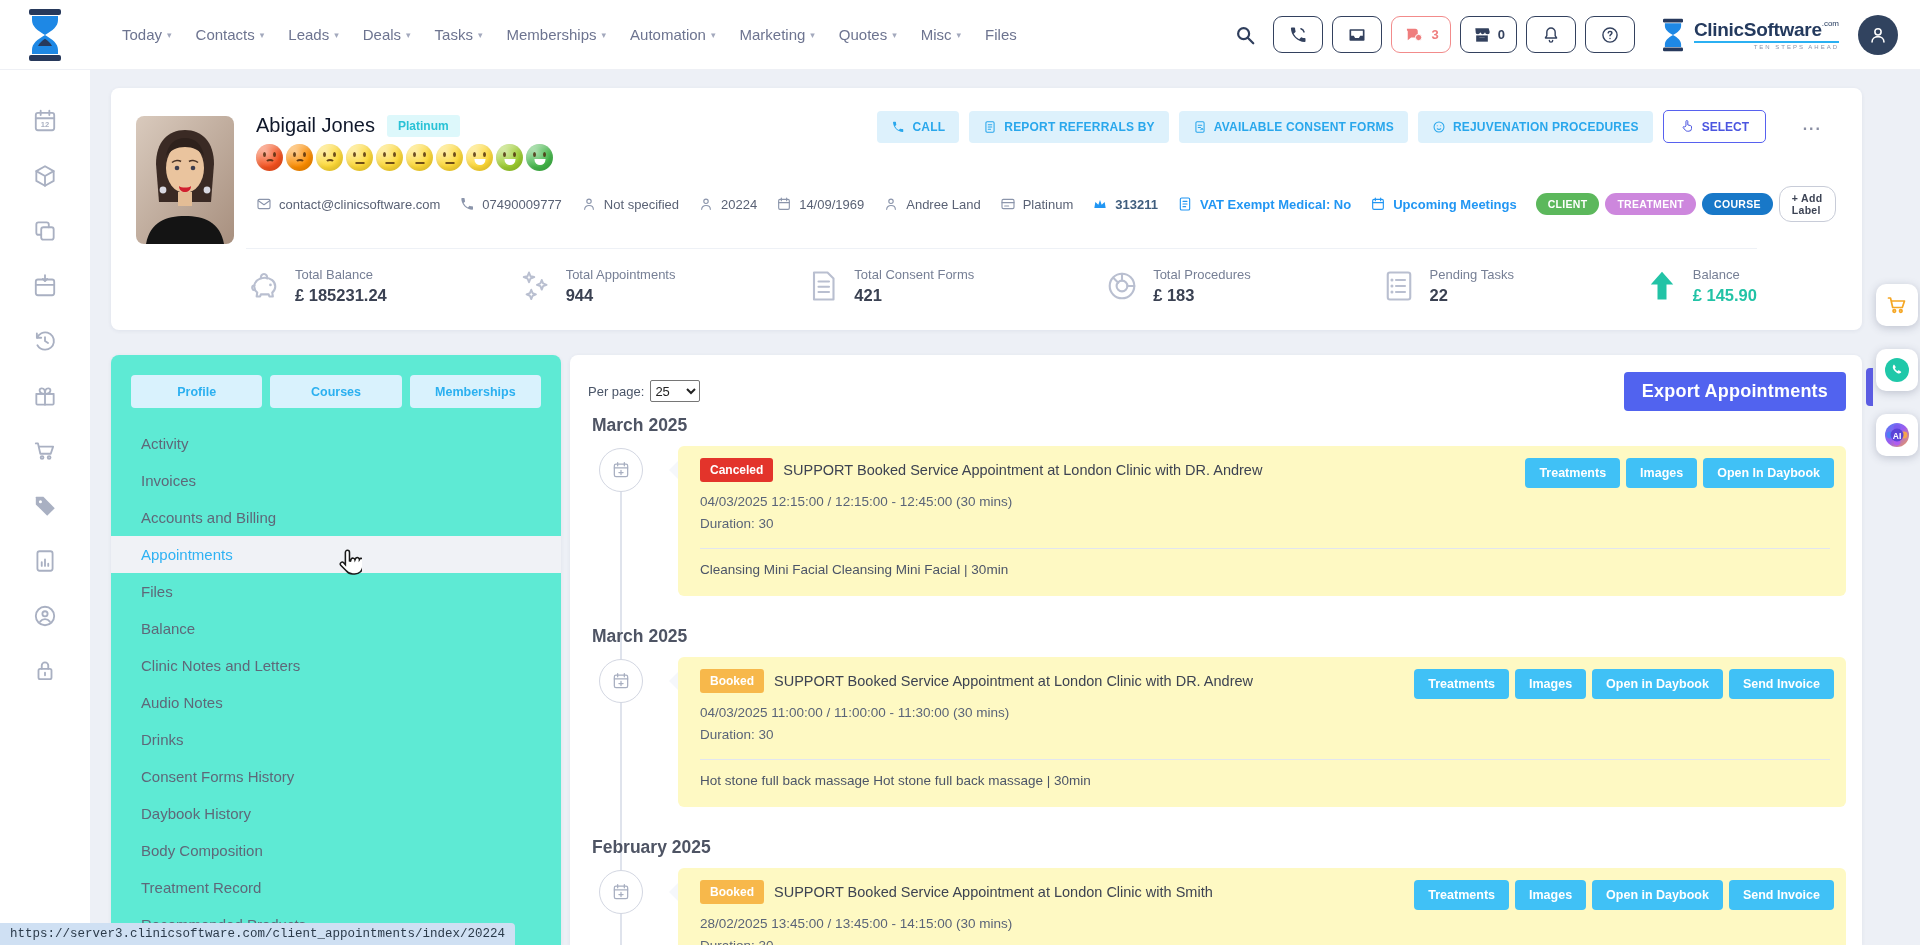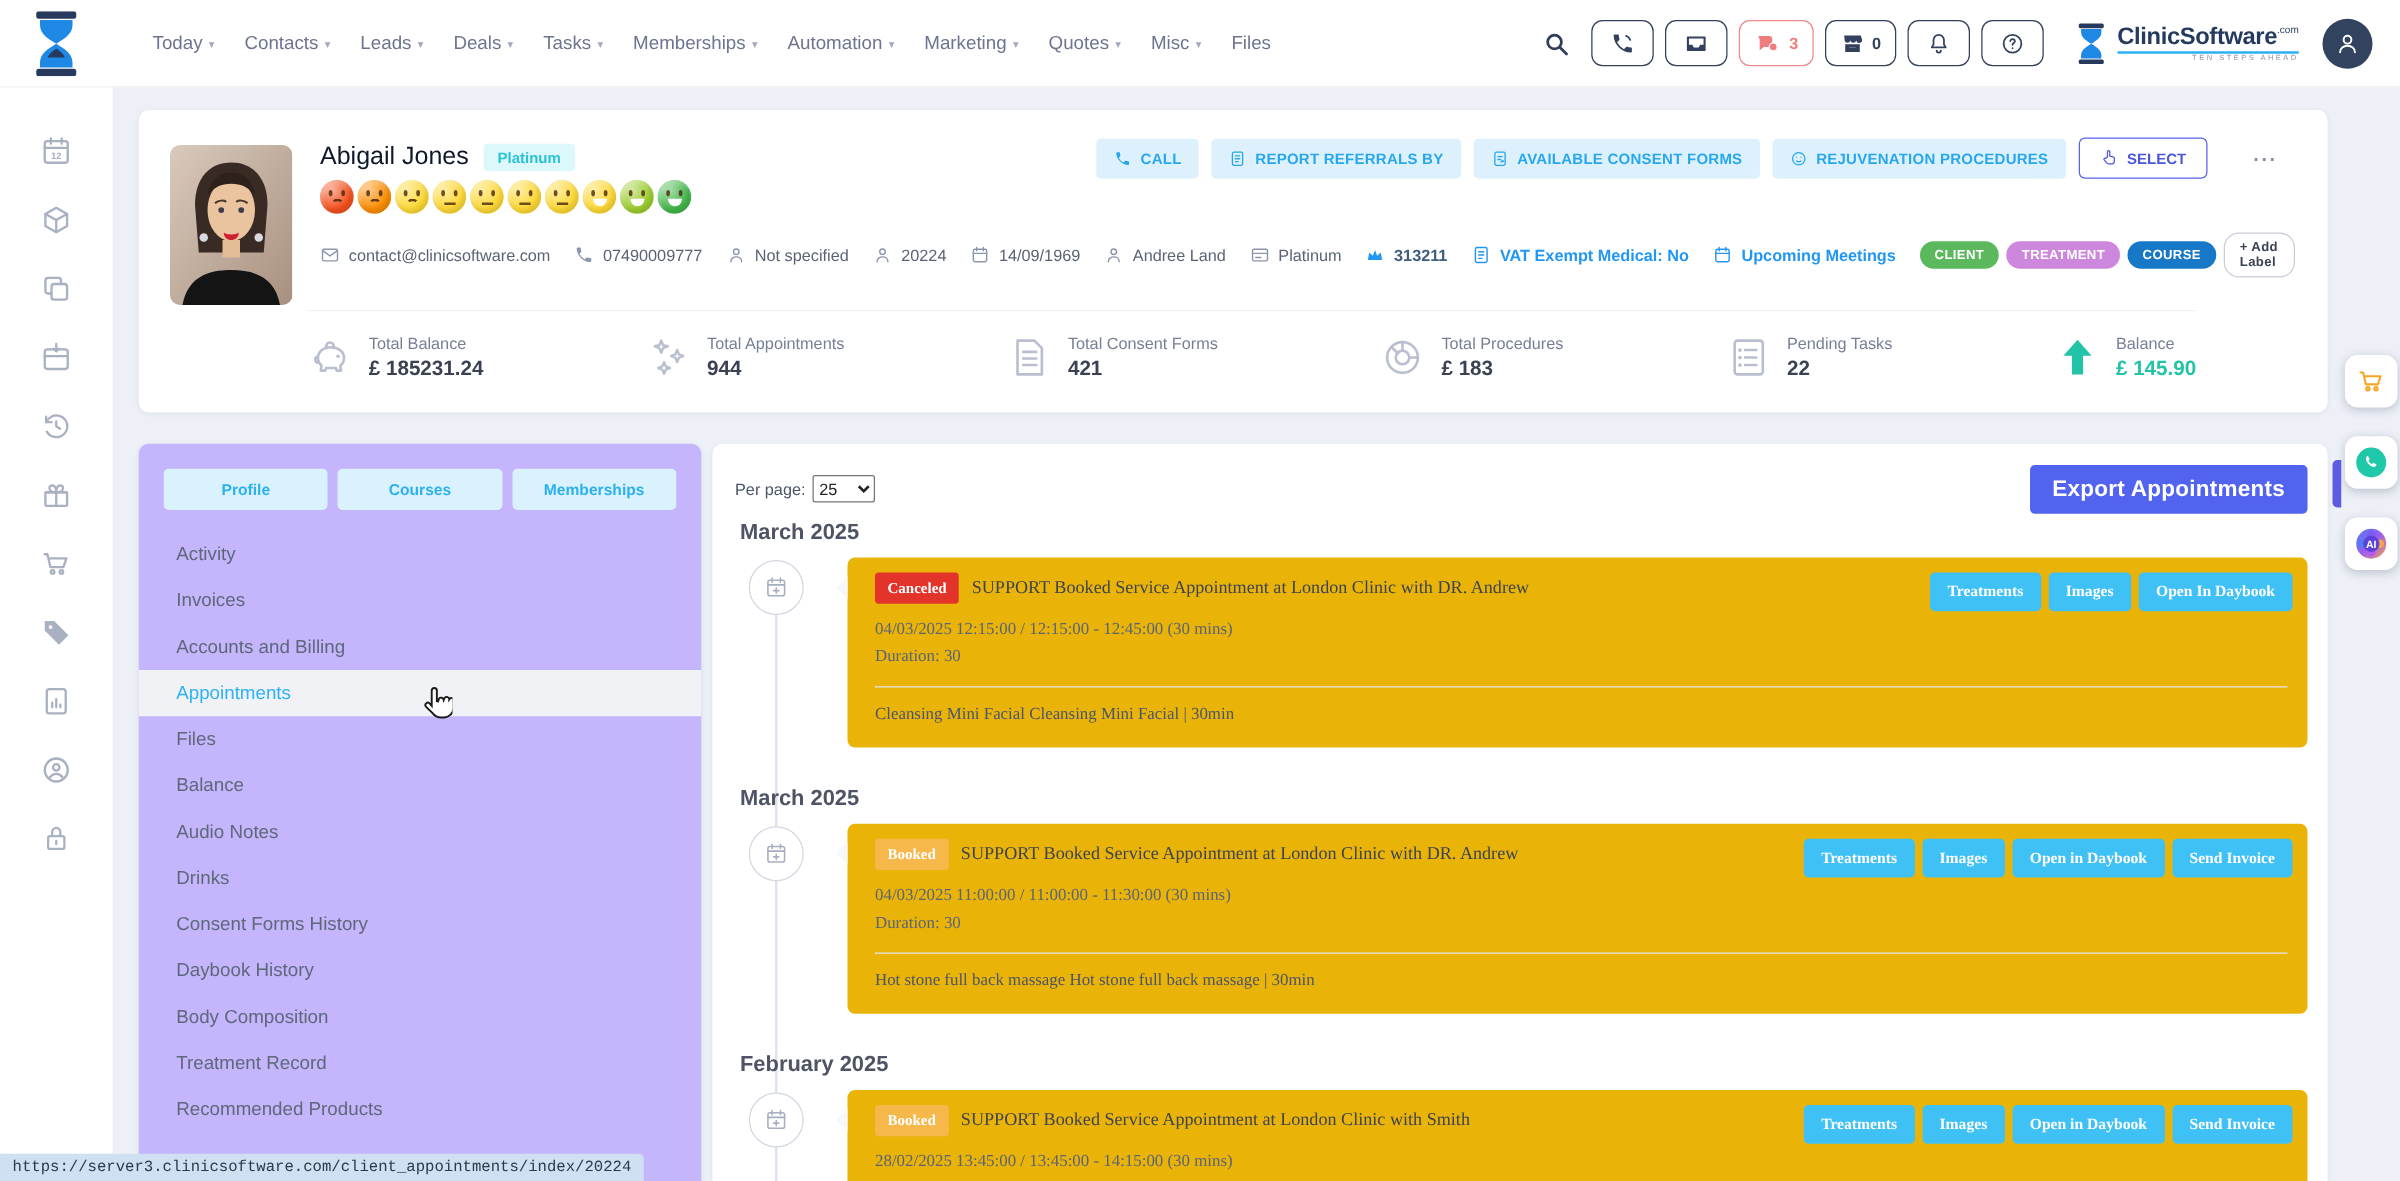--- a/index.html
+++ b/index.html
@@ -74,21 +74,21 @@
            display:flex; justify-content:space-between; }
   .stat { display:flex; align-items:center; gap:13px; }
   .stat .sic { width:36px; height:36px; color:#b9bfd0; }
   .stat .sic svg { width:36px; height:36px; }
   .stat .sic.green { color:#22c3a6; }
   .stat-label { font-size:13px; color:#767f95; margin-bottom:4px; }
   .stat-value { font-size:16.5px; font-weight:bold; color:#3a4152; }
   .stat-value.green { color:#22c3a6; }
 
   
-  .left-panel { position:absolute; left:111px; top:355px; width:450px; height:590px; background:#c4b5fd;
+  .left-panel { position:absolute; left:111px; top:355px; width:450px; height:590px; background:#5eead4;
                 border-radius:8px 8px 0 0; box-shadow:0 1px 4px rgba(45,62,100,.07); z-index:10; padding-top:20px; }
   .tabs { display:flex; gap:8px; padding:0 20px; margin-bottom:17px; }
   .tab { flex:1; height:33px; background:#d9f2fd; color:#2bb0f0; font-size:12.5px; font-weight:bold; border:none;
          border-radius:4px; display:flex; align-items:center; justify-content:center; cursor:pointer; font-family:inherit; }
   .menu { list-style:none; }
   .menu li { height:37px; display:flex; align-items:center; padding-left:30px; font-size:15px; color:#5e6879; cursor:pointer; }
   .menu li.active { background:#f0f2f6; color:#2fb2f3; }
 
   
   .right-panel { position:absolute; left:570px; top:355px; width:1292px; height:590px; background:#fff;
@@ -99,21 +99,21 @@
   .perpage { display:flex; align-items:center; gap:6px; font-size:13px; color:#4a5568; }
   .perpage select { width:50px; height:22px; font-size:13px; font-family:inherit; color:#222; border:1px solid #767676; border-radius:2px; background:#fff; }
   .export-btn { background:#5163ef; color:#fff; border:none; font-size:18px; font-weight:bold; padding:9px 18px;
                 border-radius:4px; cursor:pointer; font-family:inherit; letter-spacing:.2px; }
   .month-h { font-size:17.5px; font-weight:600; color:#4e5464; margin:30px 0 10px 4px; position:relative; z-index:2; }
   .month-h:first-child { margin-top:8px; }
   .g-row { position:relative; margin-left:90px; z-index:2; }
   .tl-circle { position:absolute; left:-79px; top:2px; width:44px; height:44px; border-radius:50%;
                background:#fff; border:1.5px solid #d3d7e2; color:#a7aec0; display:flex; align-items:center; justify-content:center; }
   .tl-circle svg { width:20px; height:20px; }
-  .appt-card { position:relative; background:#eab308; border-radius:6px; padding:12px 16px 14px 22px;font-family:Liberation Serif, serif; }
+  .appt-card { position:relative; background:#fef9c3; border-radius:6px; padding:12px 16px 14px 22px; }
   .appt-card::before { content:''; position:absolute; left:-9px; top:15px; border:9px solid transparent; border-right-color:#f5f7fb; border-left:0; }
   .row1 { display:flex; align-items:center; gap:10px; padding-right:430px; }
   .status-badge { font-size:12px; font-weight:bold; color:#fff; padding:5px 10px; border-radius:3px; white-space:nowrap; }
   .appt-title { font-size:14.5px; color:#3d4352; }
   .card-btns { position:absolute; right:12px; top:12px; display:flex; gap:6px; }
   .card-btn { background:#40c1f6; color:#fff; border:none; font-size:12.5px; font-weight:bold; padding:8px 14px;
               border-radius:4px; cursor:pointer; font-family:inherit; white-space:nowrap; }
   .meta { margin-top:9px; font-size:13.5px; color:#5a6478; line-height:1.6; }
   .divider { height:1px; background:#e2e6ef; margin:14px 0 13px; }
   .service { font-size:13.5px; color:#4c5568; padding-bottom:5px; }
@@ -647,20 +647,21 @@
         <button class="tab">Courses</button>
         <button class="tab">Memberships</button>
       </div>
     <ul class="menu" id="menuList">
         <li>Activity</li>
         <li>Invoices</li>
         <li>Accounts and Billing</li>
         <li class="active">Appointments</li>
         <li>Files</li>
         <li>Balance</li>
+        <li>Clinic Notes and Letters</li>
         <li>Audio Notes</li>
         <li>Drinks</li>
         <li>Consent Forms History</li>
         <li>Daybook History</li>
         <li>Body Composition</li>
         <li>Treatment Record</li>
         <li>Recommended Products</li>
       </ul>
   </section>
 

